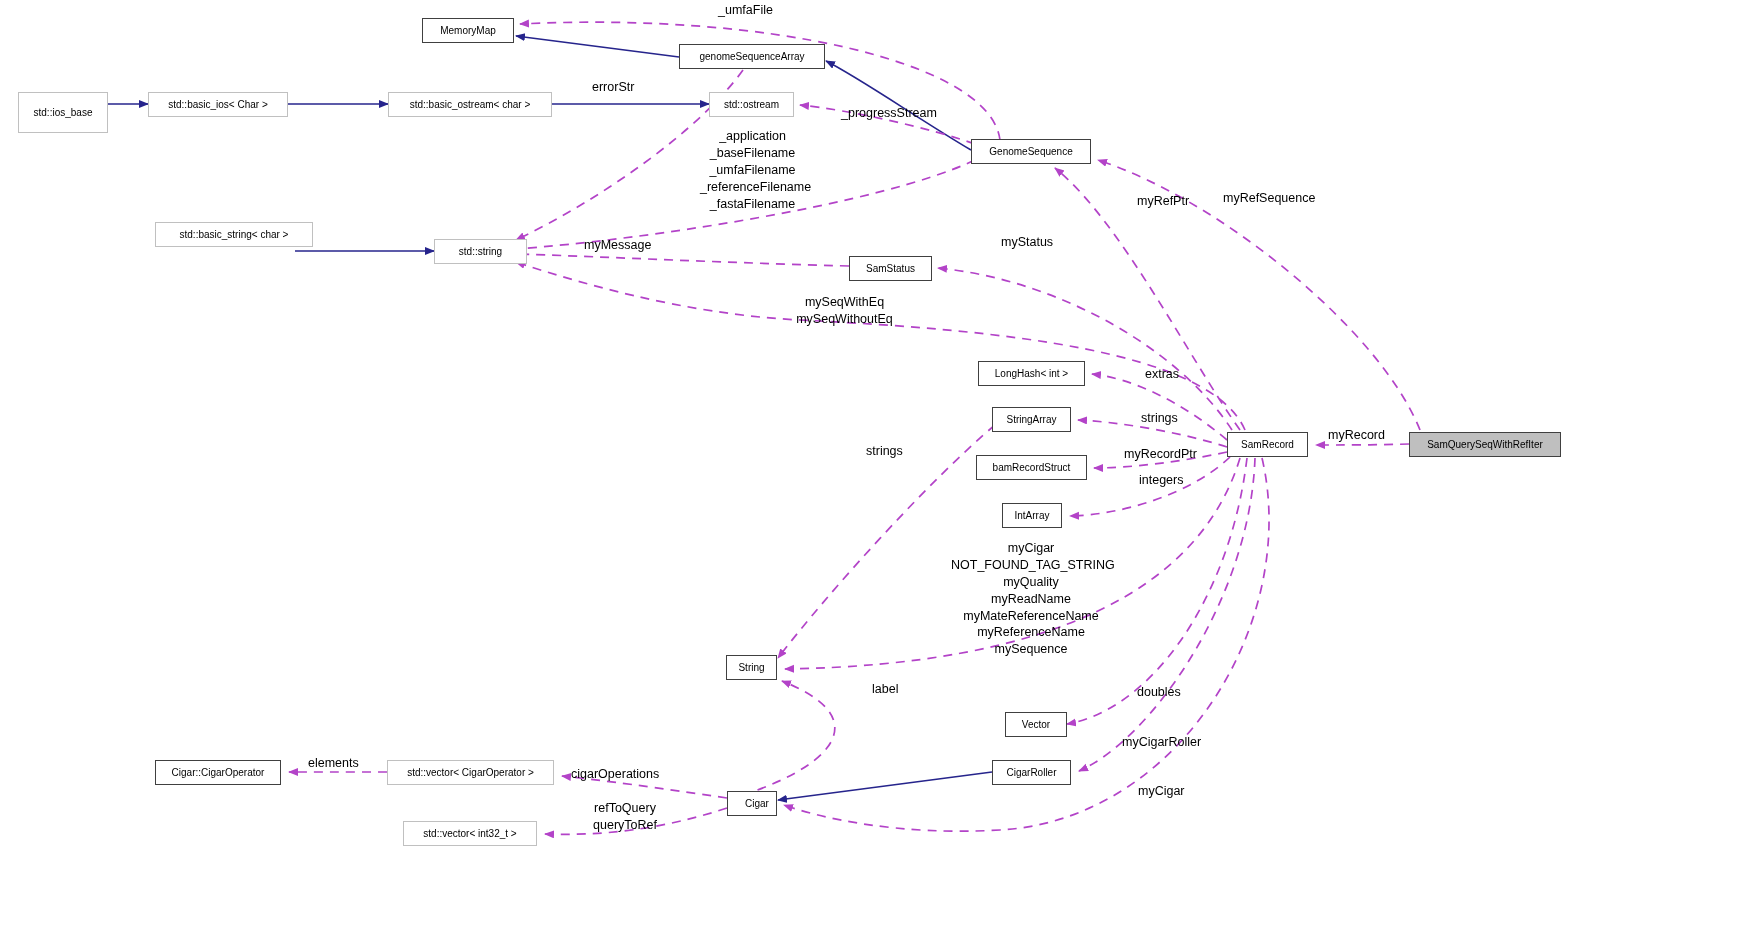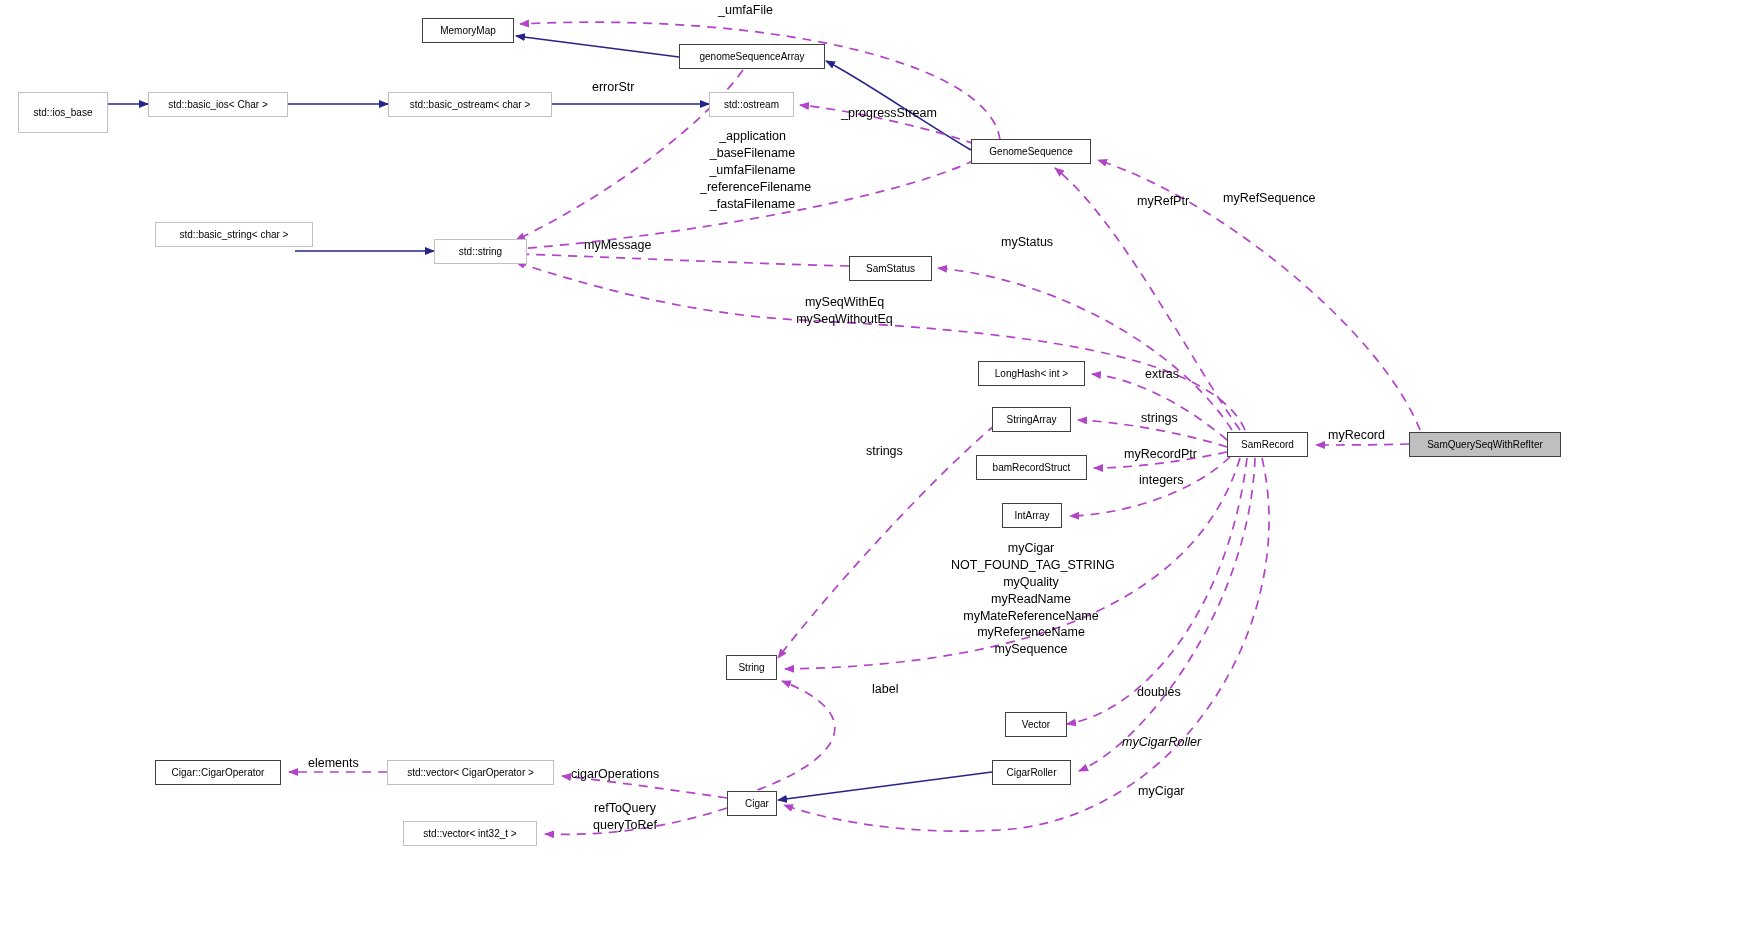--- a/index.html
+++ b/index.html
@@ -168,20 +168,20 @@
   <div class="edge-label" style="left:1139px;top:473px;">integers</div>
   <div class="edge-label multi" style="left:951px;top:540px;width:160px;white-space:pre;">myCigar
 NOT_FOUND_TAG_STRING
 myQuality
 myReadName
 myMateReferenceName
 myReferenceName
 mySequence</div>
   <div class="edge-label" style="left:1137px;top:685px;">doubles</div>
   <div class="edge-label" style="left:872px;top:682px;">label</div>
-  <div class="edge-label" style="left:1122px;top:735px;font-style:italic;">myCigarRoller</div>
+  <div class="edge-label" style="left:1122px;top:735px;">myCigarRoller</div>
   <div class="edge-label" style="left:308px;top:756px;">elements</div>
   <div class="edge-label" style="left:571px;top:767px;">cigarOperations</div>
   <div class="edge-label" style="left:1138px;top:784px;">myCigar</div>
   <div class="edge-label multi" style="left:585px;top:800px;width:80px;white-space:pre;">refToQuery
 queryToRef</div>
 
 </div>
 
 </body></html>

